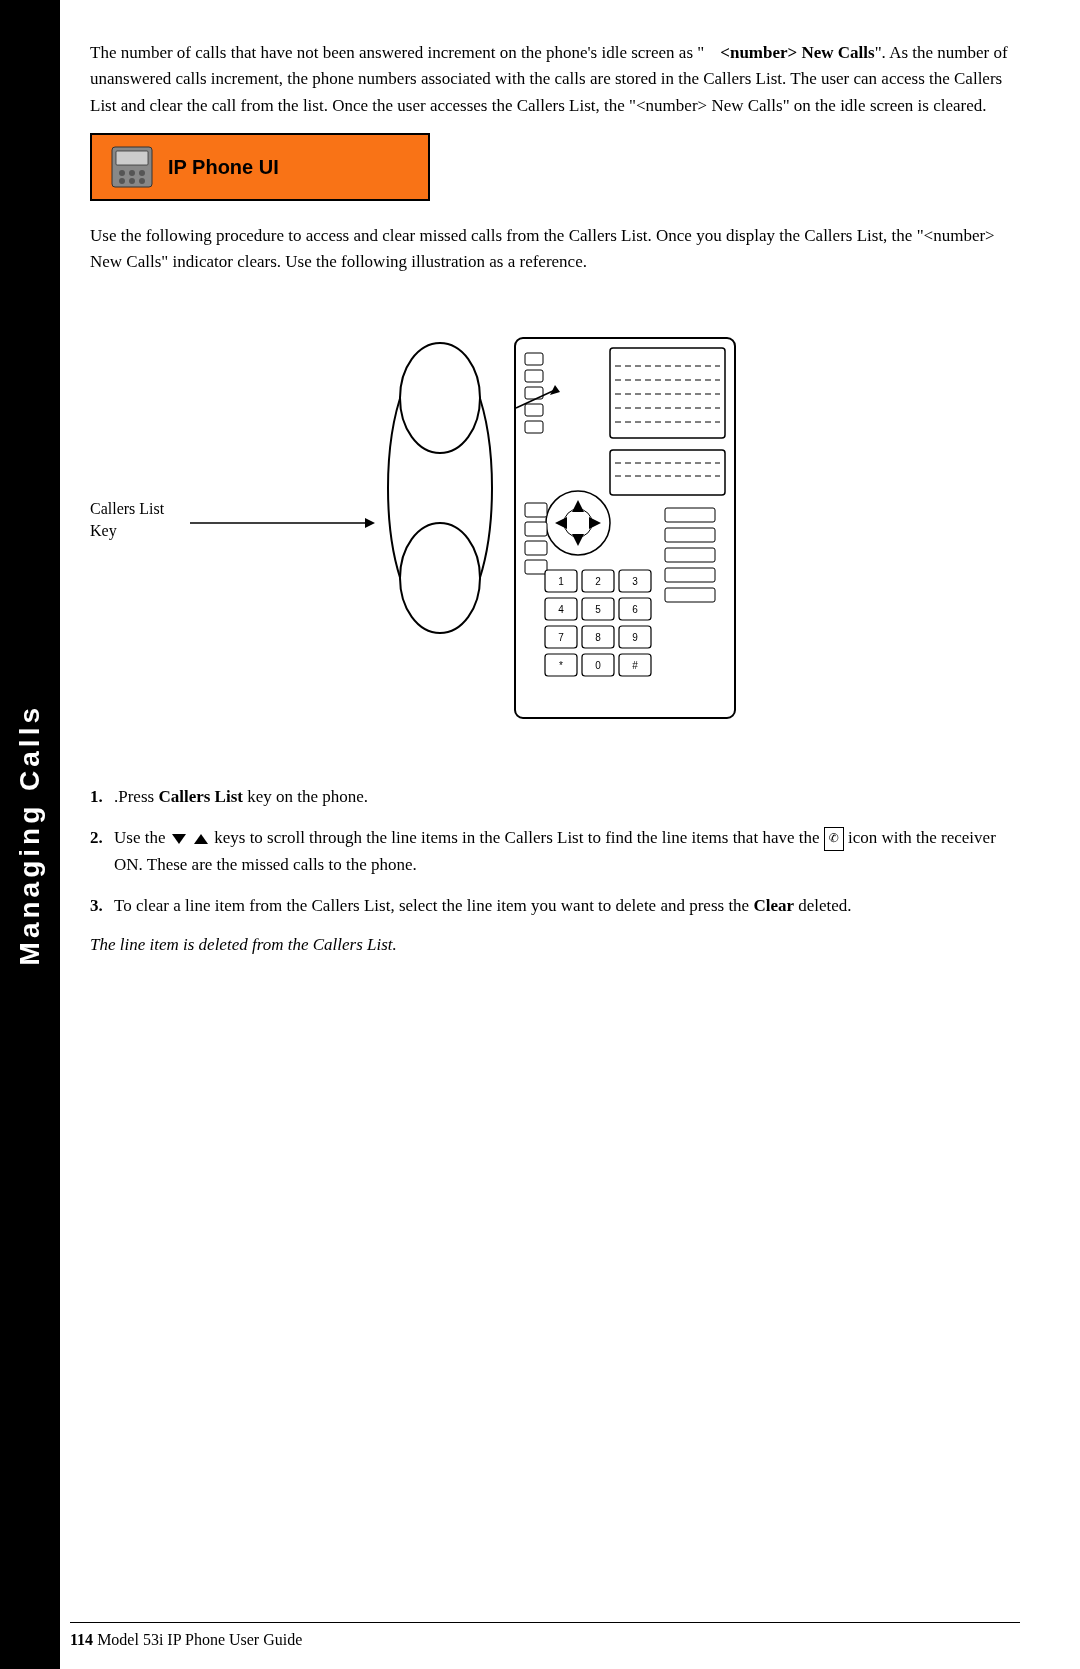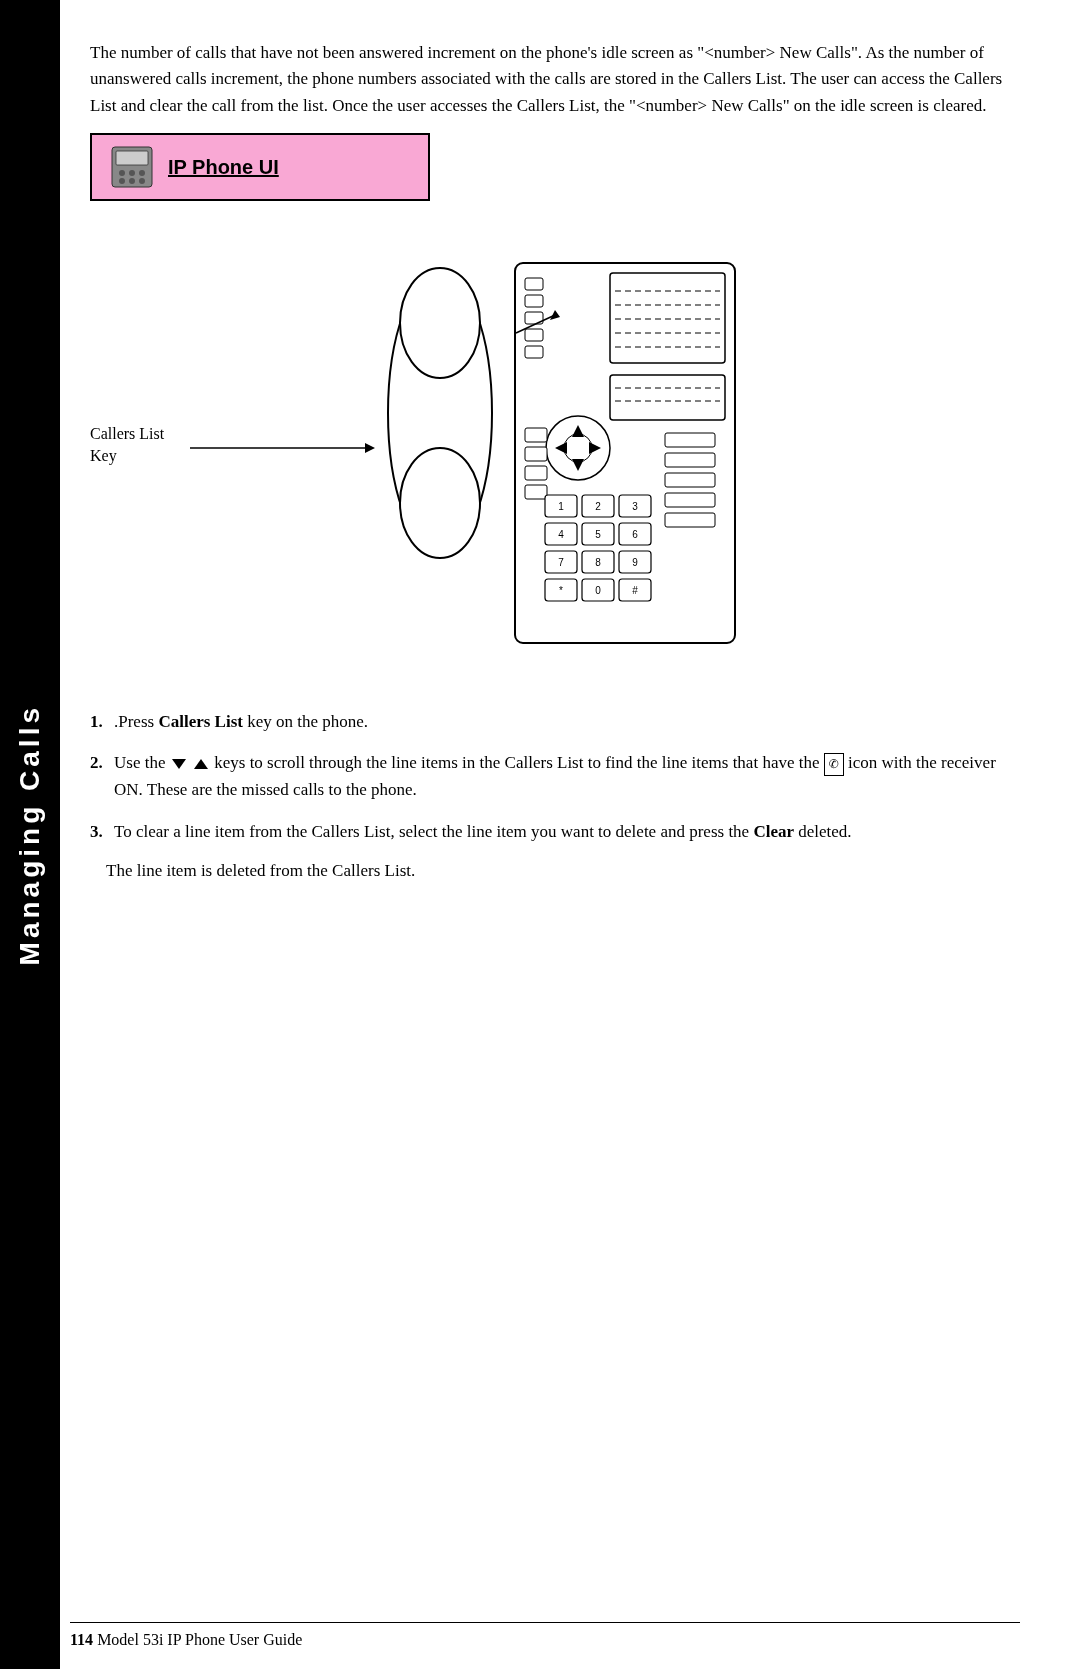--- a/index.html
+++ b/index.html
@@ -50,40 +50,40 @@
     }
 
     .body-text {
       font-size: 17px;
       line-height: 1.55;
       margin-bottom: 14px;
       font-family: "Times New Roman", Times, serif;
     }
 
     .body-text strong {
-      font-weight: normal;
+      font-weight: bold;
+      margin-left: 16px;
     }
 
     .italic-heading {
       font-style: italic;
       font-weight: bold;
       font-size: 18px;
       margin-bottom: 16px;
       font-family: "Times New Roman", Times, serif;
     }
 
     .ip-phone-box {
       border: 2px solid #000000;
       display: flex;
       align-items: center;
       padding: 10px 18px;
       margin-bottom: 22px;
-      background: #f9a8d4;
+      background: #f97316;
       width: 340px;
-      text-decoration: underline;
     }
 
     .phone-icon {
       width: 44px;
       height: 44px;
       margin-right: 14px;
       flex-shrink: 0;
     }
 
     .ip-phone-label {
@@ -215,20 +215,21 @@
       <circle cx="12" cy="28" r="3" fill="#555"></circle>
       <circle cx="22" cy="28" r="3" fill="#555"></circle>
       <circle cx="32" cy="28" r="3" fill="#555"></circle>
       <circle cx="12" cy="36" r="3" fill="#555"></circle>
       <circle cx="22" cy="36" r="3" fill="#555"></circle>
       <circle cx="32" cy="36" r="3" fill="#555"></circle>
     </svg>
     <span class="ip-phone-label">IP Phone UI</span>
   </div>
 
+  <p class="procedure-text">Use the following procedure to access and clear missed calls from the Callers List. Once you display the Callers List, the "&lt;number&gt; New Calls" indicator clears. Use the following illustration as a reference.</p>
 
   <div class="illustration-area">
 
     <div style="position:relative; min-width:160px; padding-top:200px;">
       <div style="font-size:16px; font-family:'Times New Roman',serif; line-height:1.4;">
         <span>Callers List</span><br>
         <span>Key</span>
       </div>
 
       <svg width="200" height="20" style="position:absolute; top:215px; left:100px;">
@@ -336,21 +337,21 @@
       </span>
     </li>
     <li>
       <span class="num">3.</span>
       <span class="step-content">
         <span>To clear a line item from the Callers List, select the line item you want to delete and press the </span><strong>Clear</strong><span> deleted.</span>
       </span>
     </li>
   </ol>
 
-  <p class="result-text" style="margin-left:16px; margin-top:16px;">The line item is deleted from the Callers List.</p>
+  <p class="result-text" style="margin-left:0; margin-top:16px;font-style:italic;">The line item is deleted from the Callers List.</p>
 
 </div>
 
 <div class="footer">
   <span class="footer-text">
     <strong>114</strong><span> Model 53i IP Phone User Guide</span>
   </span>
 </div>
 
 </body></html>

